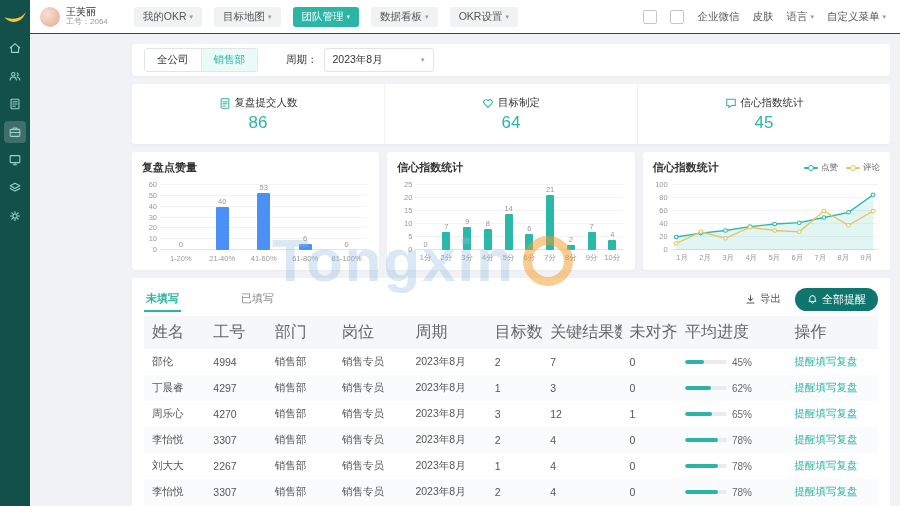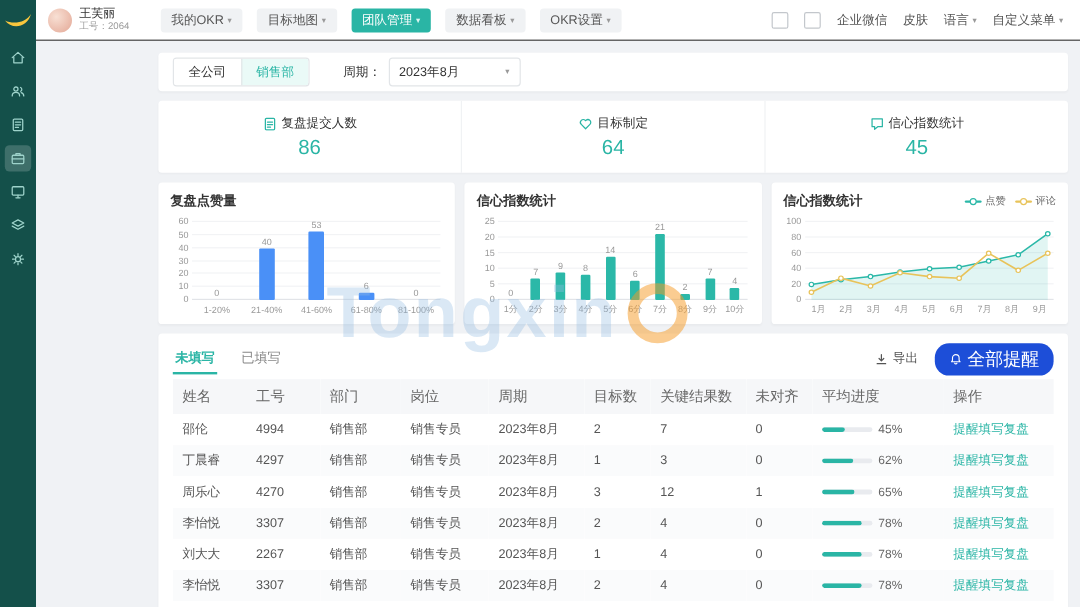--- a/index.html
+++ b/index.html
@@ -85,34 +85,34 @@
   .bars{position:absolute;left:18px;right:2px;top:0;bottom:13px;display:flex;align-items:flex-end;}
   .slot{flex:1;display:flex;flex-direction:column;align-items:center;justify-content:flex-end;}
   .bval{font-size:7.5px;color:#999;margin-bottom:1px;}
   .bar{border-radius:1px;}
   .xrow{position:absolute;left:18px;right:2px;bottom:0;display:flex;}
   .xlab{flex:1;text-align:center;font-size:7.5px;color:#999;white-space:nowrap;}
   .linesvg{position:absolute;left:18px;bottom:13px;height:65px;width:calc(100% - 20px);}
 
   .tablecard{padding:8px 12px 0;min-height:240px;}
   .thead-row{display:flex;justify-content:space-between;align-items:center;height:26px;}
-  .tabs{display:flex;}
+  .tabs{display:flex;gap:40px;}
   .tab{font-size:11px;color:#888;margin-right:18px;padding:4px 2px;cursor:pointer;}
   .tab.active{color:#2ab5a5;border-bottom:2px solid #2ab5a5;font-weight:bold;}
   .actions{display:flex;align-items:center;gap:14px;}
   .exportbtn{display:flex;align-items:center;gap:4px;font-size:10.5px;color:#555;cursor:pointer;}
   .exportbtn svg{width:11px;height:11px;}
   .exportbtn svg *{stroke:#555;fill:none;stroke-width:1.3;stroke-linecap:round;stroke-linejoin:round;}
-  .remindall{display:flex;align-items:center;gap:4px;background:#1d4ed8;color:#fff;border:none;
-    border-radius:12px;padding:4px 12px;font-size:15px;cursor:pointer;}
+  .remindall{display:flex;align-items:center;gap:4px;background:#0f766e;color:#fff;border:none;
+    border-radius:12px;padding:4px 12px;font-size:11px;cursor:pointer;}
   .remindall svg{width:11px;height:11px;}
   .remindall svg *{stroke:#fff;fill:none;stroke-width:1.2;stroke-linecap:round;stroke-linejoin:round;}
 
   .dtable{width:100%;border-collapse:collapse;margin-top:4px;table-layout:fixed;}
-  .dtable th{background:#f6f7f9;font-size:12px;color:#666;font-weight:normal;text-align:left;
+  .dtable th{background:#f6f7f9;font-size:16px;color:#666;font-weight:normal;text-align:left;
     padding:6px 8px;white-space:nowrap;overflow:hidden;}
   .dtable td{font-size:10.5px;color:#555;padding:6px 8px;white-space:nowrap;overflow:hidden;}
   .dtable tbody tr:nth-child(even) td{background:#fafbfc;}
   .pcell{display:flex;align-items:center;gap:5px;}
   .pbar{width:42px;height:4px;border-radius:2px;background:#e9ebef;overflow:hidden;}
   .pfill{height:100%;background:#2ab5a5;border-radius:2px;}
   .ptext{font-size:10px;color:#666;}
   .actlink{color:#2ab5a5;cursor:pointer;}
 
   .watermark{position:absolute;left:150px;top:192px;display:flex;align-items:center;gap:8px;

